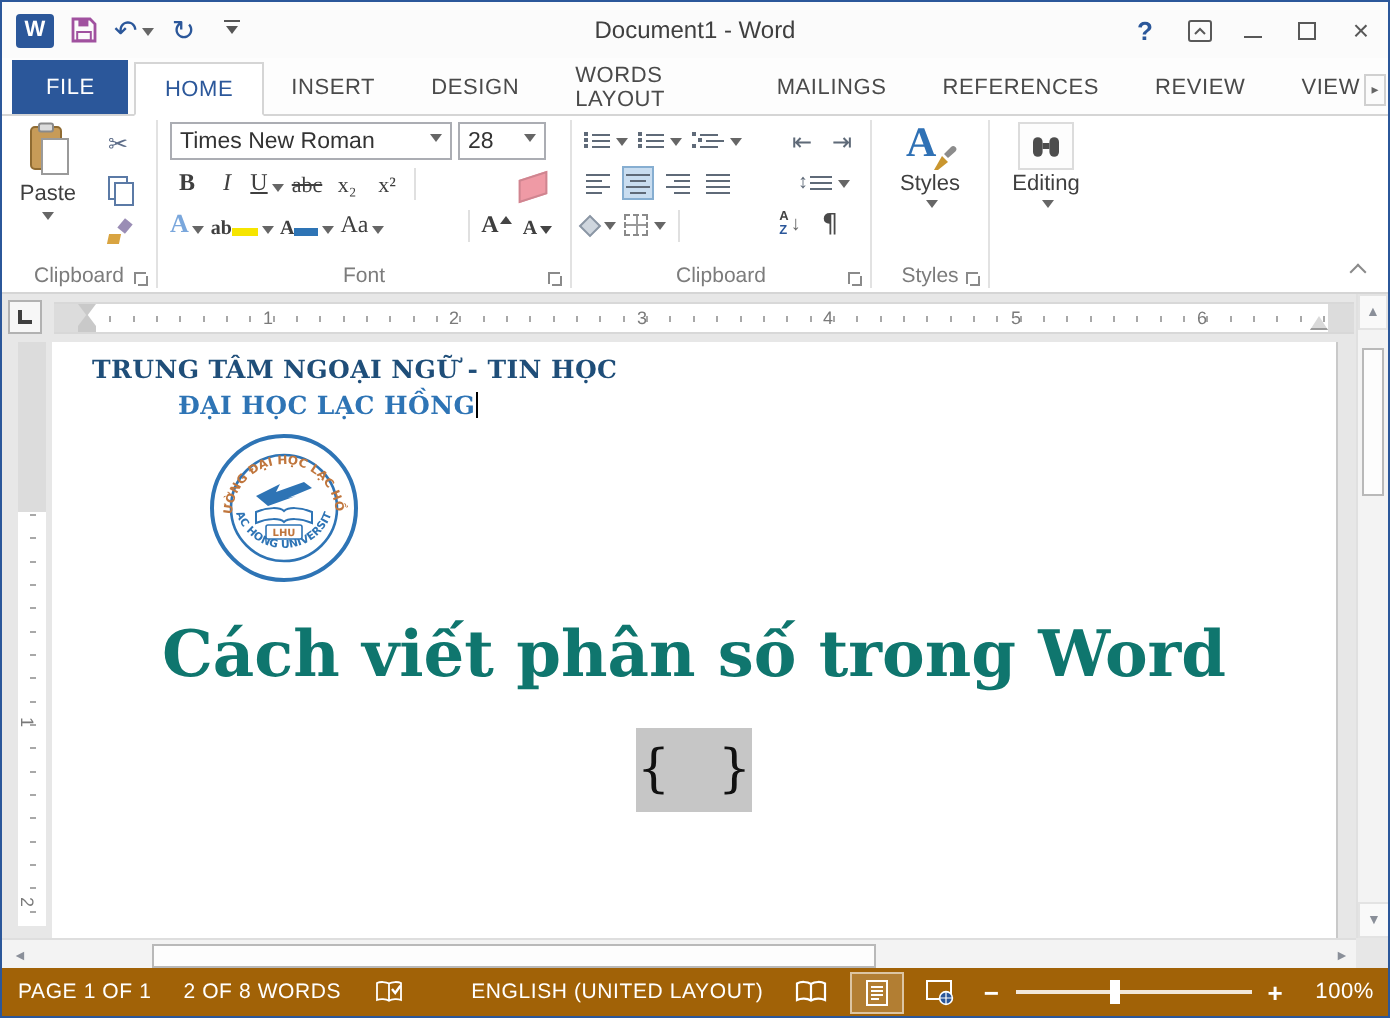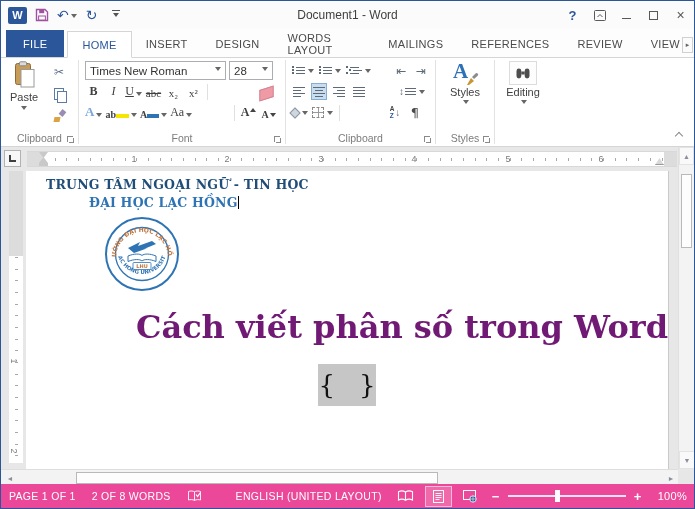--- a/index.html
+++ b/index.html
@@ -145,38 +145,38 @@
   background:repeating-linear-gradient(180deg,#a8a8a8 0 1px,transparent 1px 11.67px)}
 .vnum{position:absolute;left:2px;font-size:9px;color:#7a7a7a;transform:rotate(90deg)}
 .vn1{top:185px}.vn2{top:275px}
 .page{position:absolute;left:25px;top:0;width:643px;height:298px;background:#fff;border-right:1px solid #c9c9c9;padding-top:6px;
   font-family:"DejaVu Serif","Liberation Serif",serif;color:#000}
 .dline1{margin-left:20px;font-size:12.5px;font-weight:bold;color:#1f4e79;letter-spacing:.2px}
 .dline2{margin-left:63px;margin-top:3px;font-size:12.5px;font-weight:bold;color:#2e74b5;letter-spacing:.2px}
 .caret{display:inline-block;width:1px;height:13px;background:#000;vertical-align:-2px;animation:blink 1s steps(1) infinite}
 @keyframes blink{50%{opacity:0}}
 .logo-wrap{margin:6px 0 0 78px;width:76px;height:76px}
-.dheading{margin-top:16px;text-align:right;font-size:32px;font-weight:bold;color:#701a75;line-height:1.2}
+.dheading{margin-top:16px;text-align:center;font-size:32px;font-weight:bold;color:#0f766e;line-height:1.2}
 .fieldrow{margin-top:18px;display:flex;justify-content:center}
 .fieldbox{width:58px;height:42px;background:#c6c6c6;display:flex;align-items:center;justify-content:center;gap:24px;
   font-size:26px;font-family:"DejaVu Serif","Liberation Serif",serif;color:#111}
 
 
 .vscroll{position:absolute;right:0;top:146px;width:16px;height:322px;background:#f3f3f3;border-left:1px solid #e0e0e0}
 .sc-btn{width:100%;height:18px;display:flex;align-items:center;justify-content:center;font-size:7px;color:#8a8f99;background:#f9f9f9;border:1px solid #e3e3e3}
 .v-thumb{position:absolute;left:2px;right:2px;top:27px;height:74px;background:#fdfdfd;border:1px solid #b9b9b9}
 .sc-dn{position:absolute;bottom:0;left:0}
 .hscroll{position:absolute;left:0;top:468px;width:679px;height:17px;background:#f3f3f3;border-top:1px solid #dedede}
 .hsc-btn{position:absolute;top:1px;width:16px;height:15px;display:flex;align-items:center;justify-content:center;font-size:7px;color:#8a8f99}
 .hsc-l{left:1px}.hsc-r{right:1px}
 .h-thumb{position:absolute;left:75px;top:2px;width:362px;height:12px;background:#fdfdfd;border:1px solid #b9b9b9}
 .corner{position:absolute;right:0;top:468px;width:16px;height:17px;background:#e7e7e7}
 
 
-.statusbar{position:absolute;left:0;bottom:0;right:0;height:24px;background:#ec4899;color:#fff;display:flex;align-items:center;
+.statusbar{position:absolute;left:0;bottom:0;right:0;height:24px;background:#a16207;color:#fff;display:flex;align-items:center;
   font-size:10.5px;letter-spacing:.3px}
 .sb-item{padding:0 8px;display:flex;align-items:center;height:100%}
 .sb-lang{margin-left:18px}
 .sb-right{margin-left:auto;display:flex;align-items:center;gap:4px;padding-right:7px}
 .viewbtn{padding:3px 7px;display:flex;align-items:center}
 .viewbtn.active{background:rgba(255,255,255,.18);border:1px solid rgba(255,255,255,.55)}
 .zo{font-size:13px;font-weight:bold;padding:0 4px}
 .ztrack{position:relative;width:118px;height:2px;background:rgba(255,255,255,.85)}
 .zthumb{position:absolute;left:40%;top:-5px;width:5px;height:12px;background:#fff}
 .zpct{padding-left:8px;font-size:11px}

